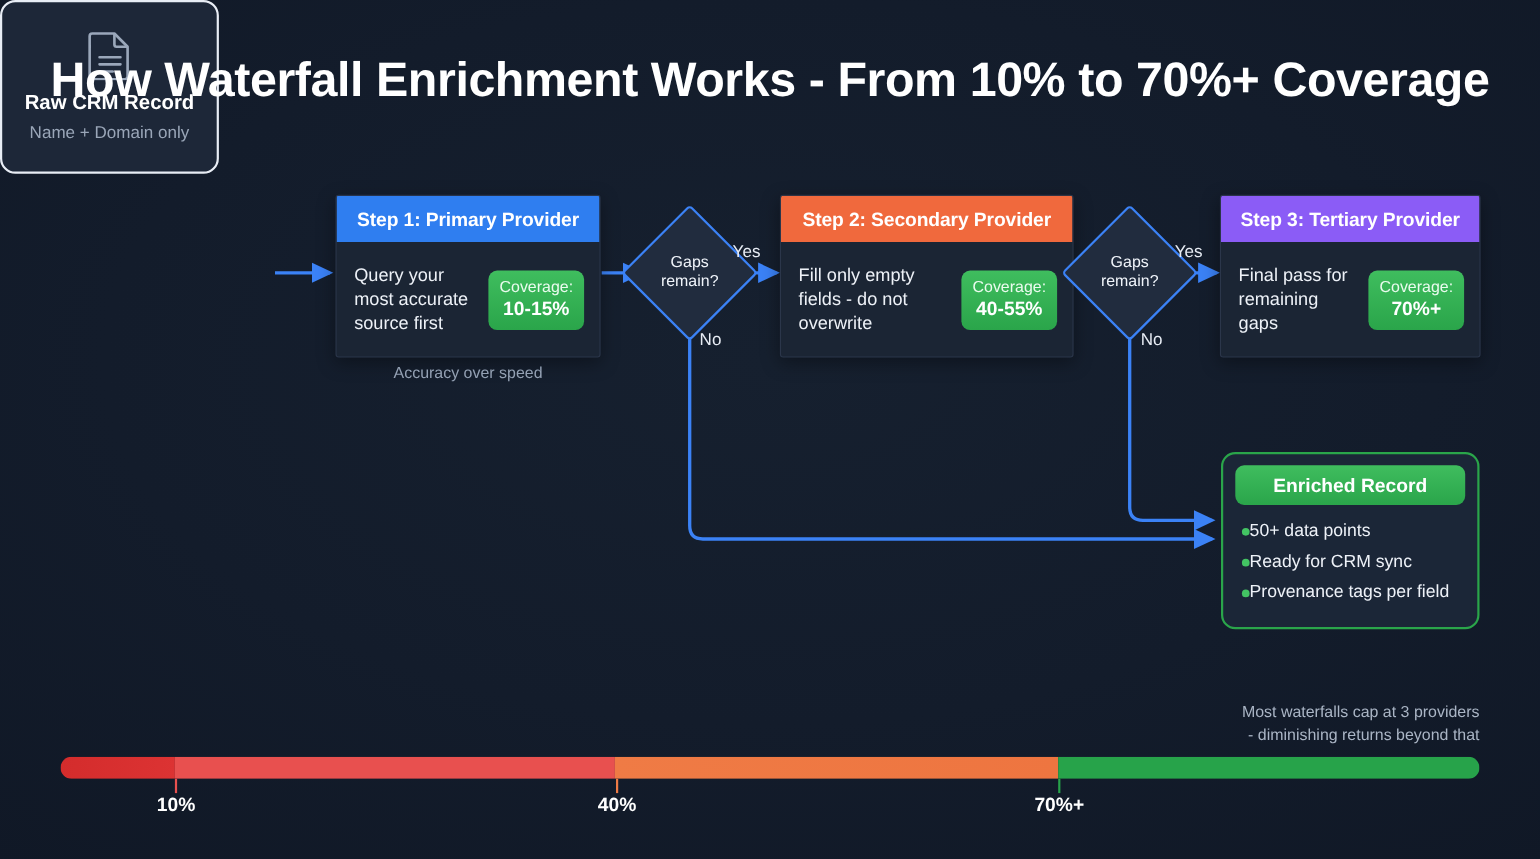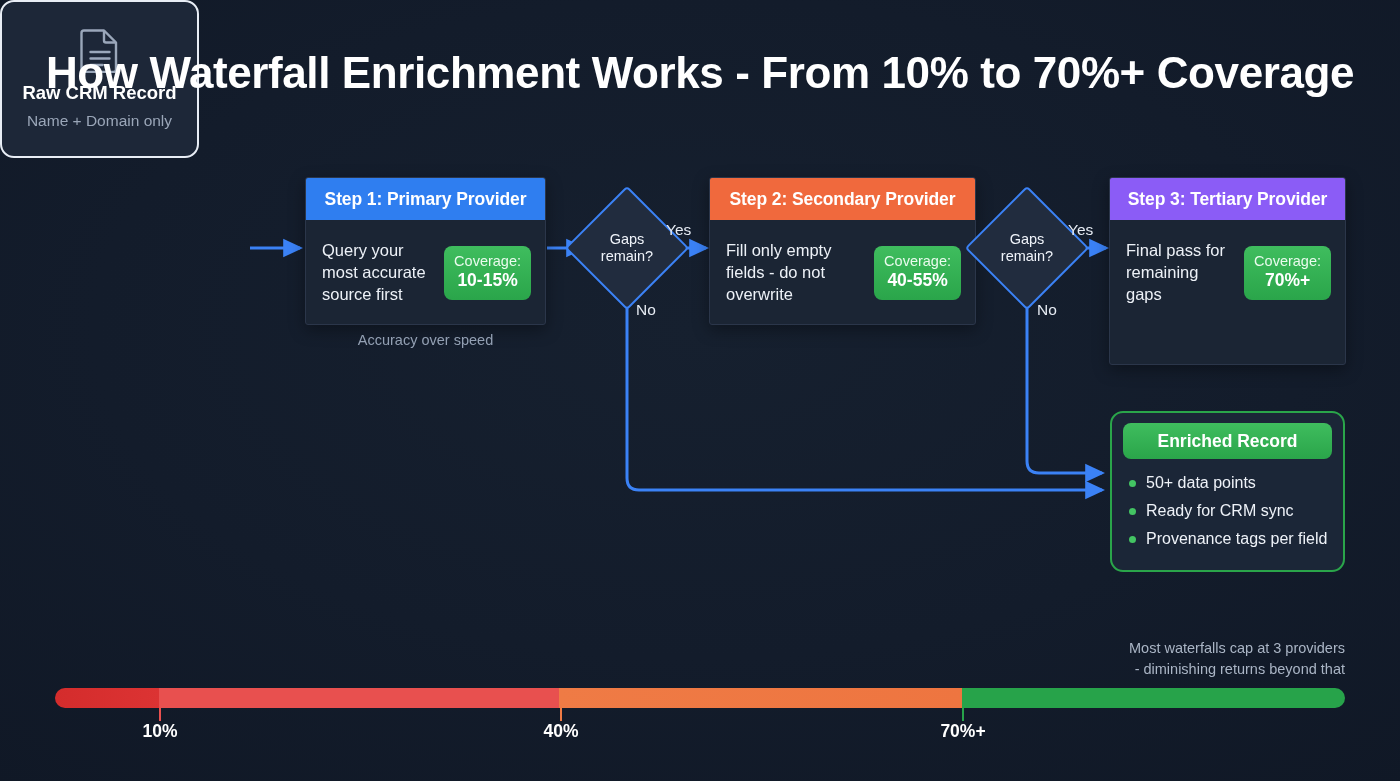--- a/index.html
+++ b/index.html
@@ -199,21 +199,21 @@
     color: #ffffff;
   }
   .enriched-list {
     margin: 10px 0 0 0;
     padding: 0;
     list-style: none;
   }
   .enriched-list li {
     display: flex;
     align-items: center;
-    gap: 10px;
+    gap: 0;
     font-size: 16px;
     color: #eef2f8;
     line-height: 1.25;
     padding: 4px 0 4px 6px;
   }
   .bullet {
     width: 7px;
     height: 7px;
     border-radius: 50%;
     background: #43c463;
@@ -345,21 +345,21 @@
   <div class="diamond-wrap" style="left:983px; top:204px;">
     <div class="diamond-shape"></div>
     <div class="diamond-text">
       <span>Gaps</span>
       <span>remain?</span>
     </div>
   </div>
   <div class="edge-label" style="left:1068px; top:221px;">Yes</div>
   <div class="edge-label" style="left:1037px; top:301px;">No</div>
 
-  <div class="step-card" style="left:1109px; top:177px; width:237px; height:188px;">
+  <div class="step-card" style="left:1109px; top:177px; width:237px; height:148px;">
     <div class="step-head" style="background:#8b5cf6;">Step 3: Tertiary Provider</div>
     <div class="step-body" style="height:106px;">
       <div class="step-desc">Final pass for remaining gaps</div>
       <div class="cov-badge">
         <span class="cov-label">Coverage:</span>
         <span class="cov-value">70%+</span>
       </div>
     </div>
   </div>
 

